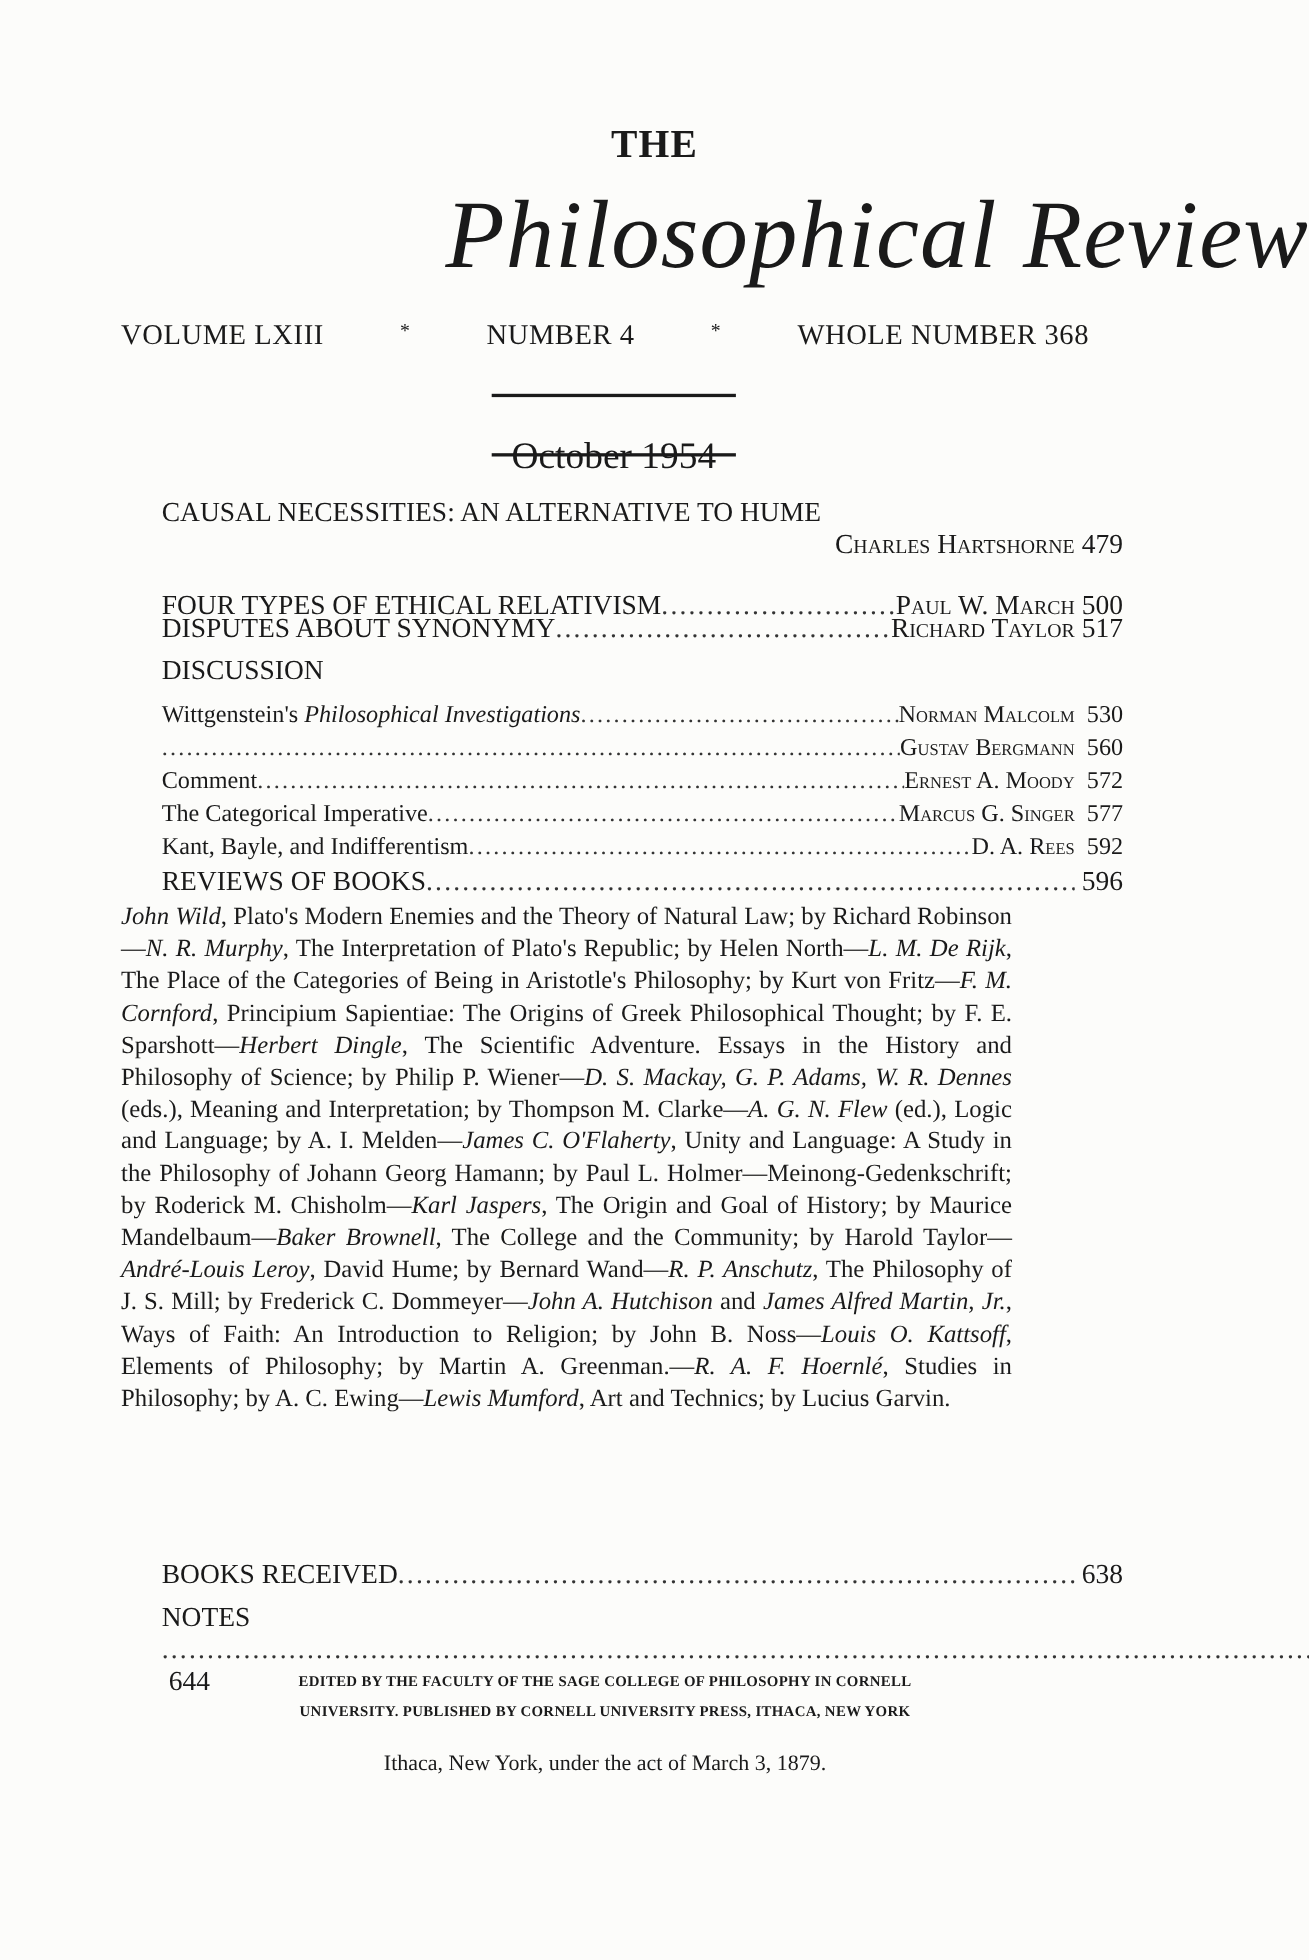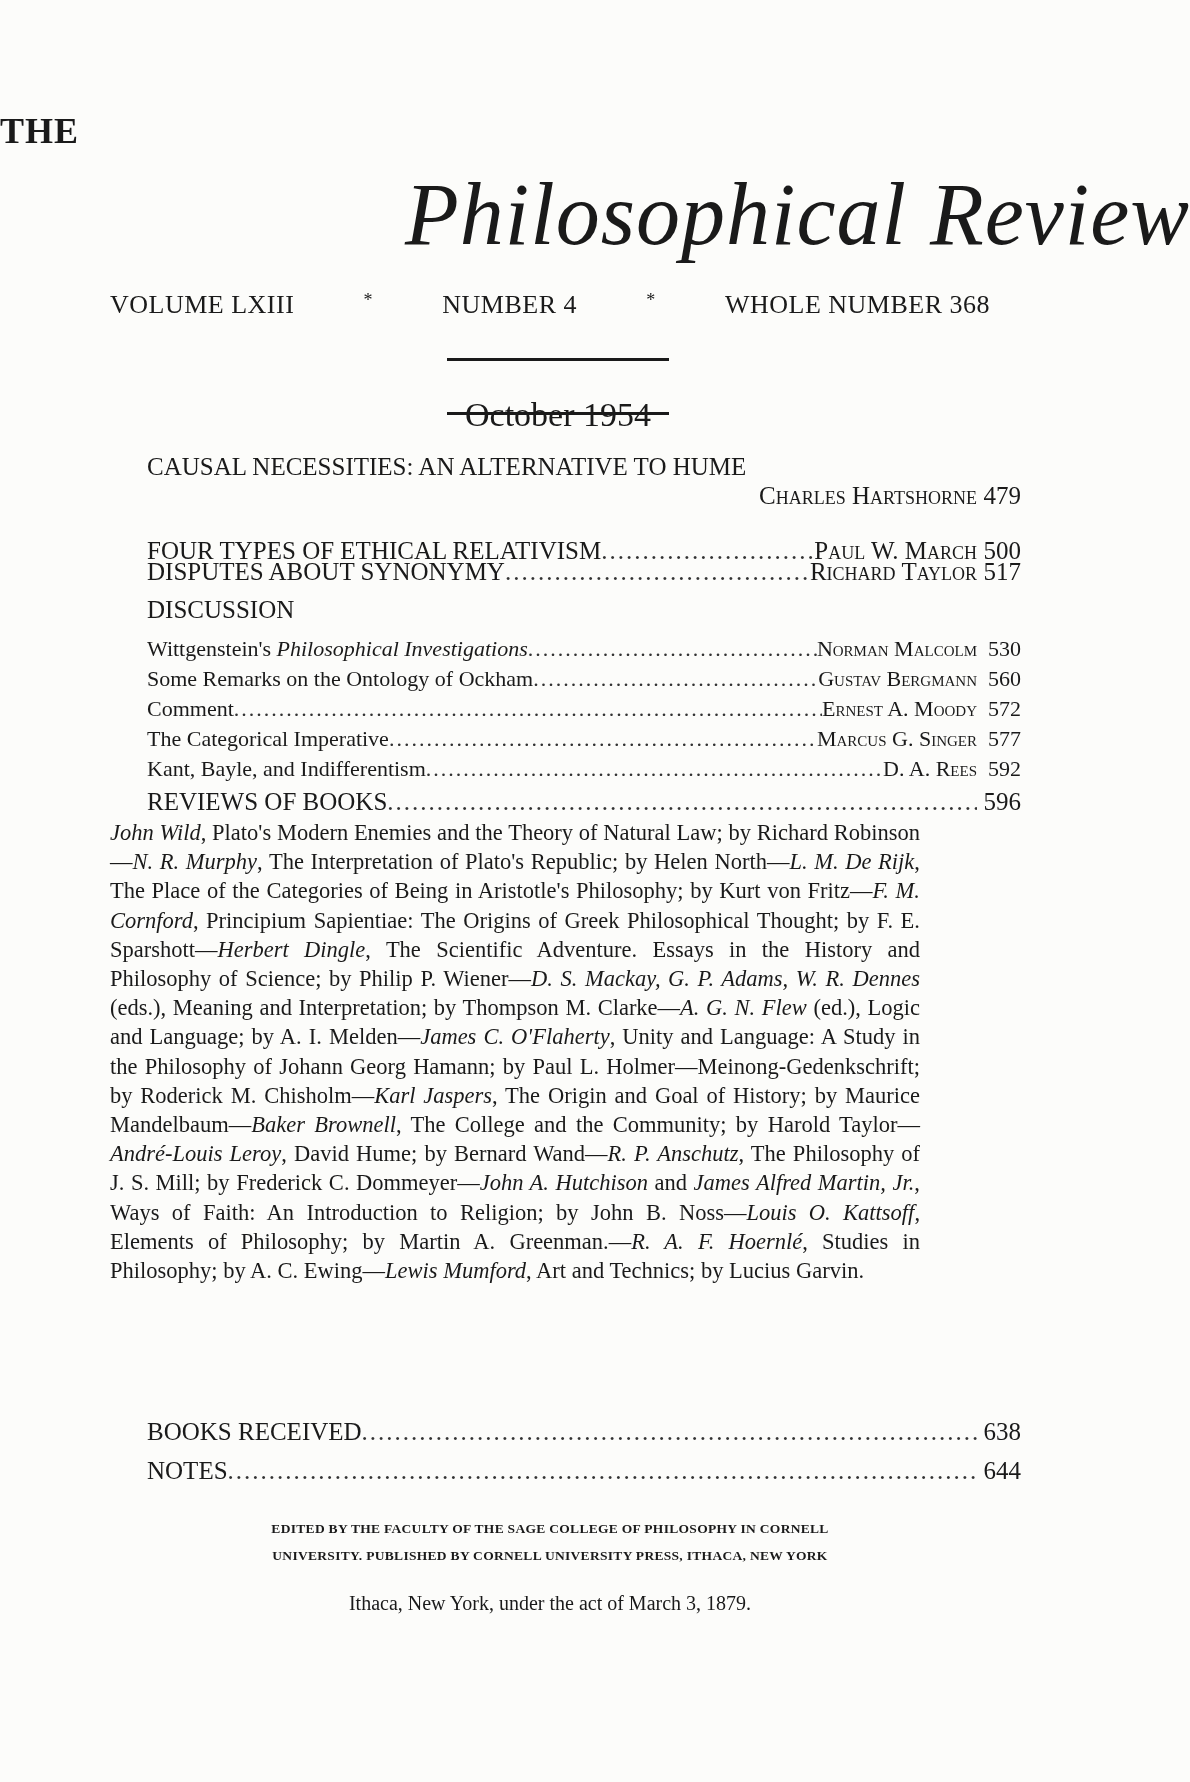--- a/index.html
+++ b/index.html
@@ -1,21 +1,21 @@
 <!DOCTYPE html>
 <html><head>
 <meta charset="utf-8">
 <style>
   html, body { margin:0; padding:0; }
   body {
     width:1190px; height:1782px; background:#fcfcfa; position:relative; overflow:hidden;
     font-family:"Liberation Serif", "DejaVu Serif", serif; color:#1a1a1a;
   }
   .abs { position:absolute; }
-  #the { top:110px; left:0; width:1190px; text-align:left; font-size:36px; font-weight:bold; letter-spacing:1px; }
+  #the { top:110px; left:0; width:1190px; text-align:center; font-size:36px; font-weight:bold; letter-spacing:1px; }
   #title { top:160px; left:0; width:1190px; text-align:right; font-size:88px; font-style:italic; letter-spacing:1px; line-height:110px; }
   #volline { top:290px; left:110px; width:880px; font-size:26px; display:flex; justify-content:space-between; letter-spacing:0.5px; }
   #volline .star { font-size:18px; }
   #daterule { top:358px; left:447px; width:222px; border-top:3px solid #1a1a1a; }
   #date { top:364px; left:447px; width:222px; text-align:center; font-size:34px;margin-top:32px; }
   #daterule2 { top:412px; left:447px; width:222px; border-top:3px solid #1a1a1a; }
 
   .toc { left:110px; width:874px; font-size:25px; line-height:29px;margin-left:37px; }
   .row { display:flex; align-items:baseline; white-space:nowrap; }
   .row .t { }
@@ -71,21 +71,20 @@
 
 <div class="abs toc" style="top:595px;">DISCUSSION</div>
 
 <div class="abs toc row sub" style="top:634px;">
   <span class="t"><span>Wittgenstein's </span><i>Philosophical Investigations</i></span>
   <span class="dots"></span>
   <span class="a">Norman Malcolm</span>
   <span class="p">530</span>
 </div>
 <div class="abs toc row sub" style="top:664px;">
-  <span class="t">Some Remarks on the Ontology of Ockham</span>
   <span class="dots"></span>
   <span class="a">Gustav Bergmann</span>
   <span class="p">560</span>
 </div>
 <div class="abs toc row sub" style="top:694px;">
   <span class="t">Comment</span>
   <span class="dots"></span>
   <span class="a">Ernest A. Moody</span>
   <span class="p">572</span>
 </div>
@@ -108,21 +107,21 @@
   <span class="p">596</span>
 </div>
 
 <div class="abs reviews" style="top:818px;" id="reviews-list"><i>John Wild</i><span>, Plato's Modern Enemies and the Theory of Natural Law; by Richard Robinson—</span><i>N. R. Murphy</i><span>, The Interpretation of Plato's Republic; by Helen North—</span><i>L. M. De Rijk</i><span>, The Place of the Categories of Being in Aristotle's Philosophy; by Kurt von Fritz—</span><i>F. M. Cornford</i><span>, Principium Sapientiae: The Origins of Greek Philosophical Thought; by F. E. Sparshott—</span><i>Herbert Dingle</i><span>, The Scientific Adventure. Essays in the History and Philosophy of Science; by Philip P. Wiener—</span><i>D. S. Mackay, G. P. Adams, W. R. Dennes</i><span> (eds.), Meaning and Interpretation; by Thompson M. Clarke—</span><i>A. G. N. Flew</i><span> (ed.), Logic and Language; by A. I. Melden—</span><i>James C. O'Flaherty</i><span>, Unity and Language: A Study in the Philosophy of Johann Georg Hamann; by Paul L. Holmer—Meinong-Gedenkschrift; by Roderick M. Chisholm—</span><i>Karl Jaspers</i><span>, The Origin and Goal of History; by Maurice Mandelbaum—</span><i>Baker Brownell</i><span>, The College and the Community; by Harold Taylor—</span><i>André-Louis Leroy</i><span>, David Hume; by Bernard Wand—</span><i>R. P. Anschutz</i><span>, The Philosophy of J. S. Mill; by Frederick C. Dommeyer—</span><i>John A. Hutchison</i><span> and </span><i>James Alfred Martin, Jr.</i><span>, Ways of Faith: An Introduction to Religion; by John B. Noss—</span><i>Louis O. Kattsoff</i><span>, Elements of Philosophy; by Martin A. Greenman.—</span><i>R. A. F. Hoernlé</i><span>, Studies in Philosophy; by A. C. Ewing—</span><i>Lewis Mumford</i><span>, Art and Technics; by Lucius Garvin.</span></div>
 
 <div class="abs toc row" style="top:1417px;">
   <span class="t">BOOKS RECEIVED</span>
   <span class="dots"></span>
   <span class="p">638</span>
 </div>
-<div class="abs toc row" style="top:1456px;">
+<div class="abs toc row" style="top:1456px;flex-direction:column;">
   <span class="t">NOTES</span>
   <span class="dots"></span>
   <span class="p">644</span>
 </div>
 
 <div class="abs" id="imprint">
   <div>EDITED BY THE FACULTY OF THE SAGE COLLEGE OF PHILOSOPHY IN CORNELL</div>
   <div>UNIVERSITY. PUBLISHED BY CORNELL UNIVERSITY PRESS, ITHACA, NEW YORK</div>
 </div>
 

